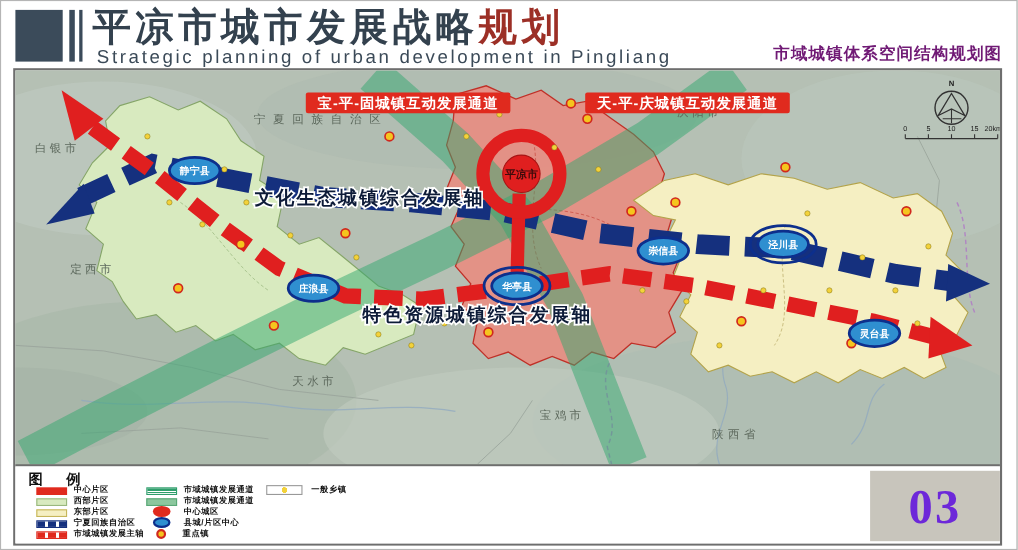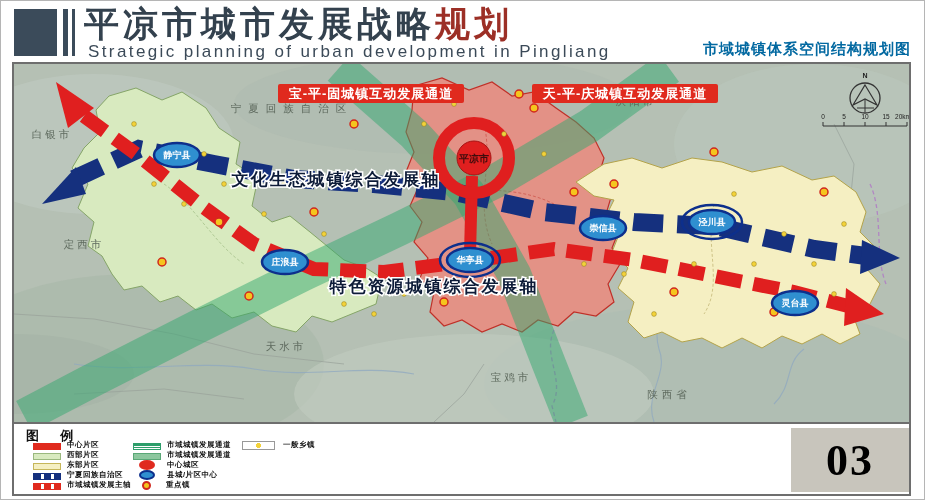--- a/index.html
+++ b/index.html
@@ -7,21 +7,21 @@
   .outer-border{position:absolute;inset:0;border:1px solid #b5b5b5;pointer-events:none}
 
   
   .logo{position:absolute;left:14px;top:9px;width:43px;height:47px;background:#3b4b5a}
   .logo-bar1{position:absolute;left:63px;top:9px;width:5px;height:47px;background:#3b4b5a}
   .logo-bar2{position:absolute;left:72px;top:9px;width:3px;height:47px;background:#3b4b5a}
   .title{position:absolute;left:84px;top:1px;font-family:Liberation Mono, monospace;
          font-size:35px;font-weight:bold;letter-spacing:4px;color:#33414e;white-space:nowrap}
   .title .accent{color:#9c2f26}
   .subtitle{position:absolute;left:88px;top:42px;font-size:17px;font-weight:normal;letter-spacing:2.4px;color:#3b4a58;white-space:nowrap}
-  .map-subtitle{position:absolute;right:14px;top:40px;font-size:15px;font-weight:bold;color:#0369a1;letter-spacing:1px;font-family:Liberation Mono, monospace}
+  .map-subtitle{position:absolute;right:14px;top:40px;font-size:15px;font-weight:bold;color:#701a75;letter-spacing:1px;font-family:Liberation Mono, monospace}
 
   
   .frame{position:absolute;left:12px;top:62px;width:895px;height:430px;border:2px solid #6e6e6e;background:#fff}
   .map-area{position:absolute;left:0;top:0;width:895px;height:358px;border-bottom:2px solid #6e6e6e;overflow:hidden;background:#b5c0b4}
 
   
   .legend-strip{position:absolute;left:0;bottom:0;width:895px;height:70px;background:#fff}
   .legend-title{position:absolute;left:12px;top:3px;font-size:13px;font-weight:bold;letter-spacing:9px;color:#111;
                 font-family:"Liberation Serif","DejaVu Serif",serif}
   .legend-col{position:absolute;top:16px}
@@ -38,21 +38,21 @@
   .sw-dash-red{background:repeating-linear-gradient(90deg,#e02a1e 0 7px,#fff 7px 10px);border:1px solid #e02a1e}
   .sw-channel-striped{background:linear-gradient(180deg,#2e9e6b 0 2px,#fff 2px 3px,#2e9e6b 3px 4px,#fff 4px 5px,#2e9e6b 5px 7px);border:1px solid #2e9e6b}
   .sw-channel-solid{background:#8cc79e;border:1px solid #5aa877}
   .sw-ellipse-red{width:16px;height:10px;border-radius:50%;background:#e02a1e;margin-left:6px;margin-right:12px}
   .sw-ellipse-blue{width:16px;height:10px;border-radius:50%;background:#2f8fd0;border:2px solid #0d2f8c;margin-left:6px;margin-right:12px}
   .sw-circle-orange{width:9px;height:9px;border-radius:50%;background:#f5c51e;border:2px solid #d0281e;margin-left:9px;margin-right:15px}
   .sw-dot-box{width:33px;height:9px;border:1px solid #999;background:
       radial-gradient(circle at 50% 50%, #f3d23a 0 2.5px, #fff 2.6px);margin-right:8px}
   .pageno{position:absolute;right:0;top:4px;width:118px;height:64px;background:#c8c5bc;
           display:flex;align-items:center;justify-content:center;
-          font-family:"Liberation Serif","DejaVu Serif",serif;font-size:44px;font-weight:bold;color:#000000;letter-spacing:2px}
+          font-family:"Liberation Serif","DejaVu Serif",serif;font-size:44px;font-weight:bold;color:#6d28d9;letter-spacing:2px}
 </style>
 </head>
 <body>
 
 <div class="outer-border"></div>
 
 <div class="logo"></div>
 <div class="logo-bar1"></div>
 <div class="logo-bar2"></div>
 <div class="title"><span>平凉市城市发展战略</span><span class="accent">规划</span></div>

